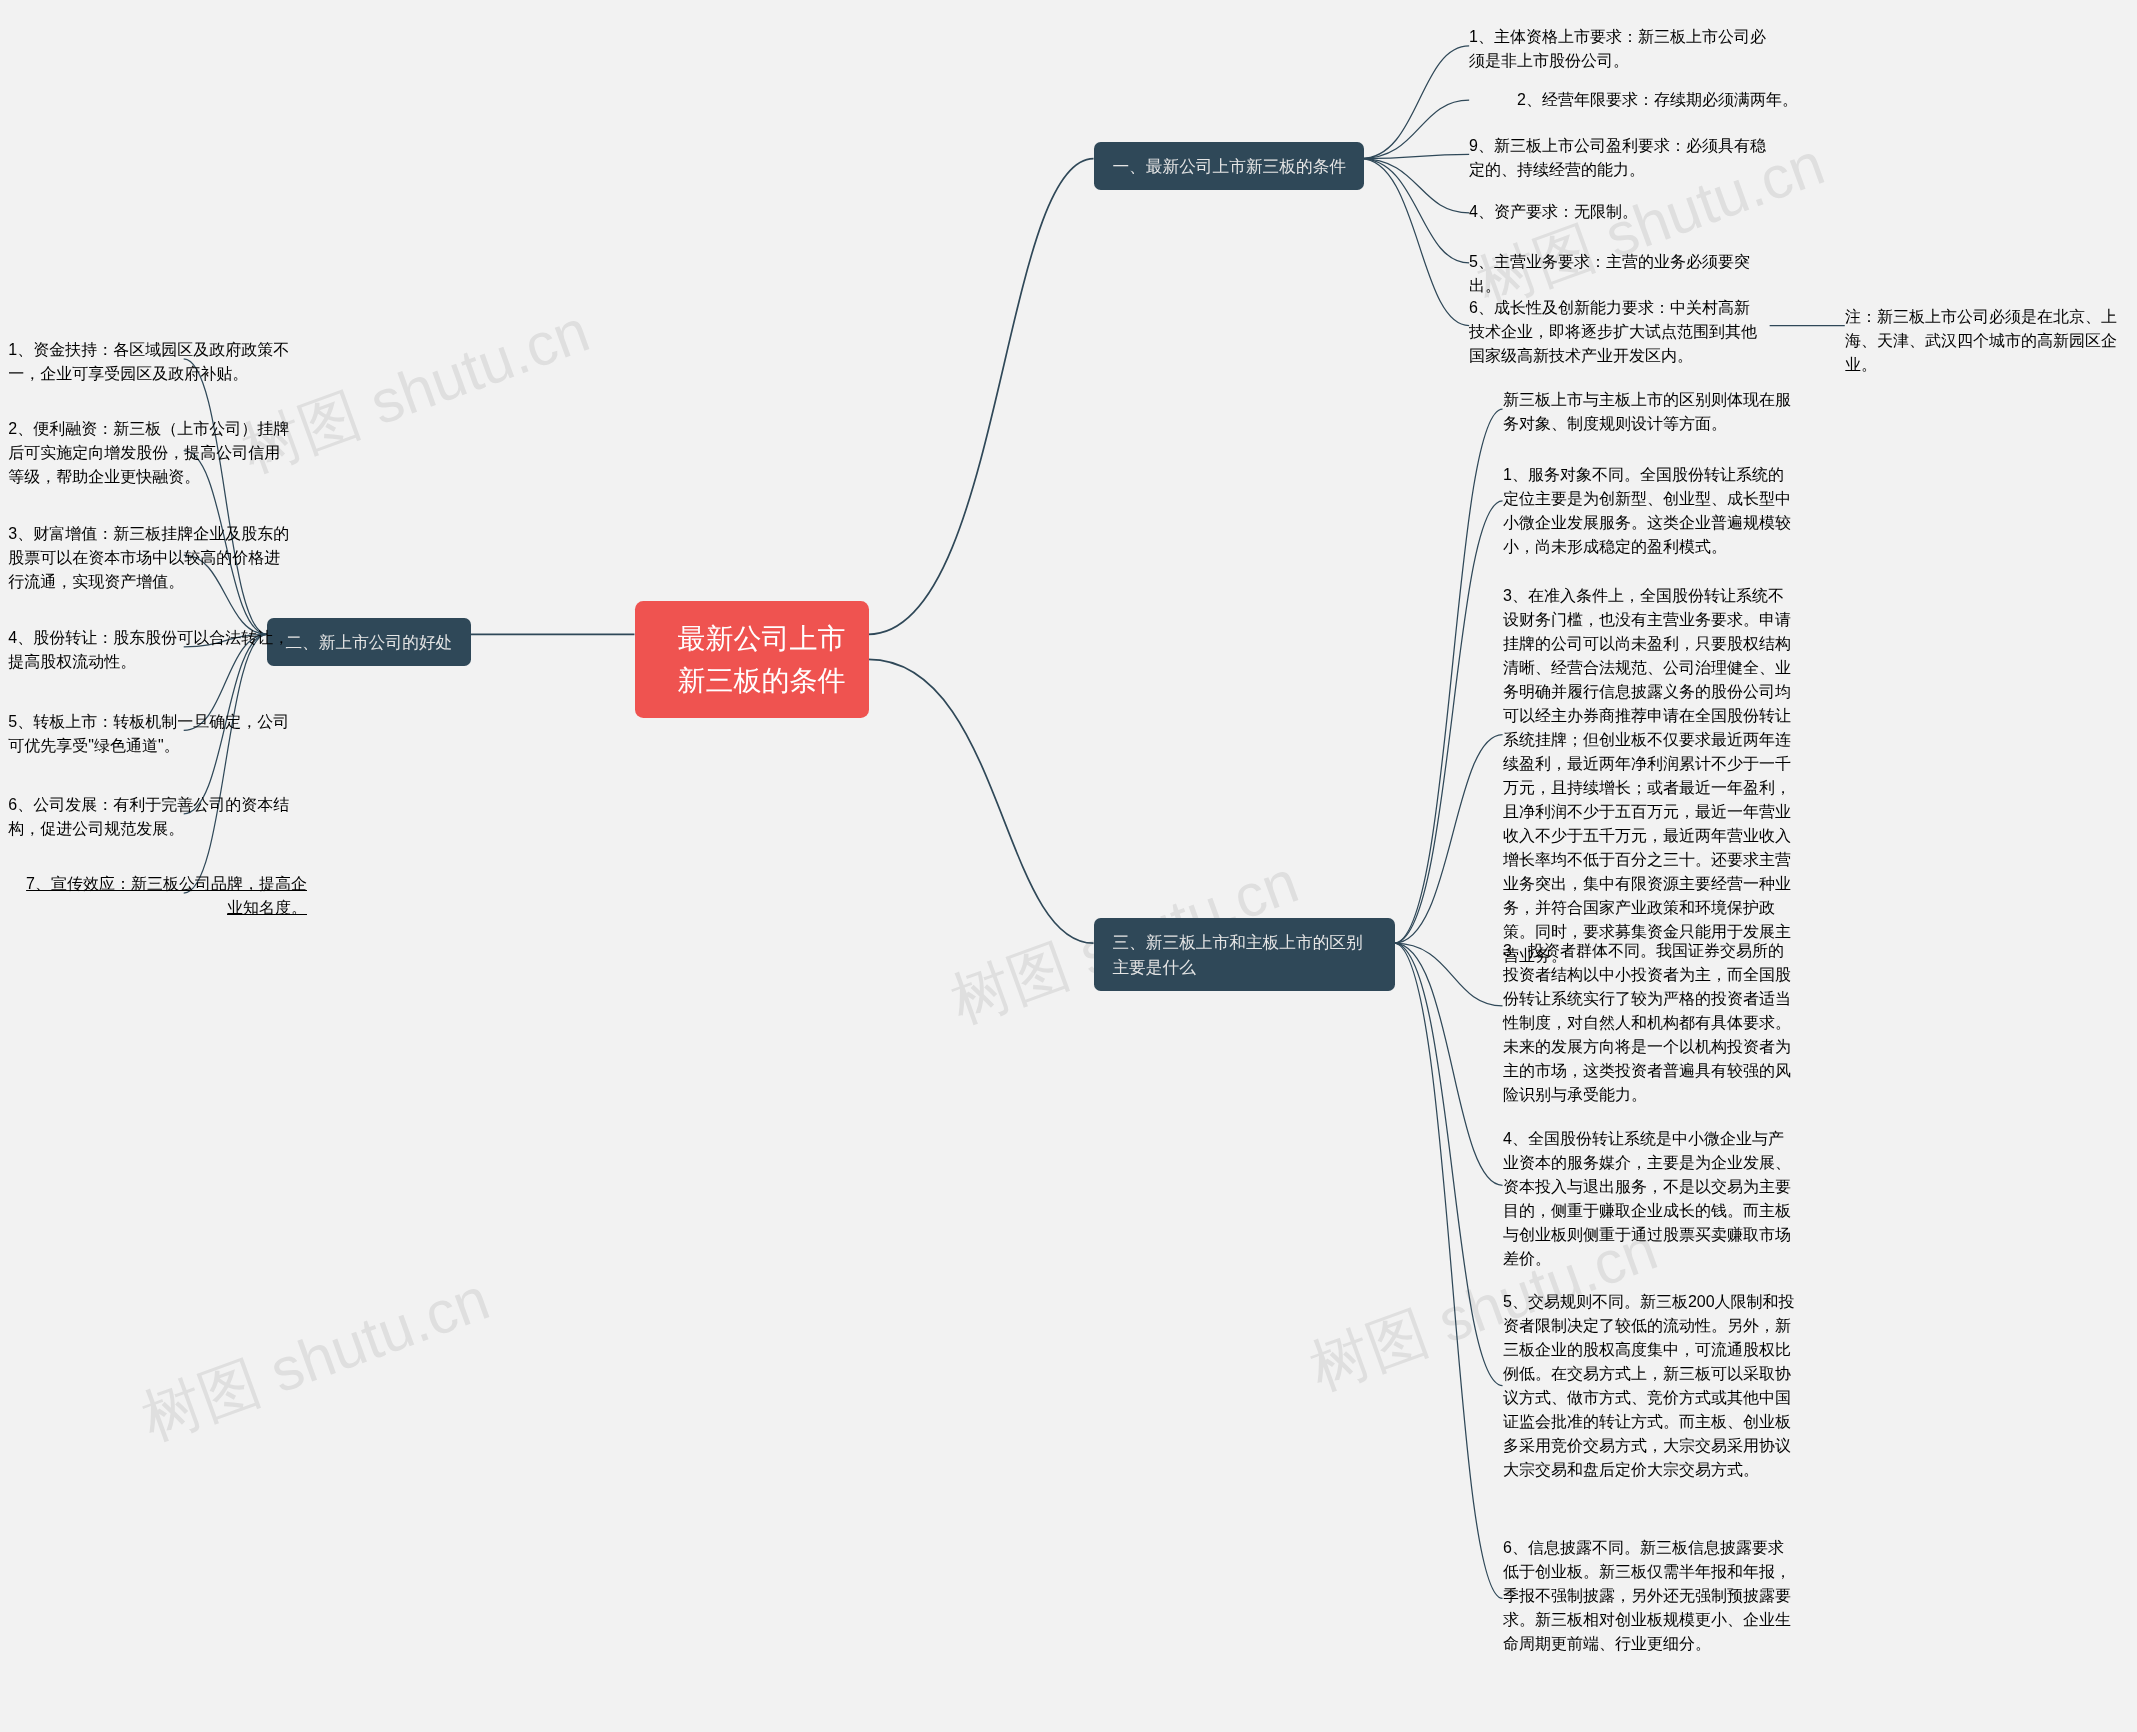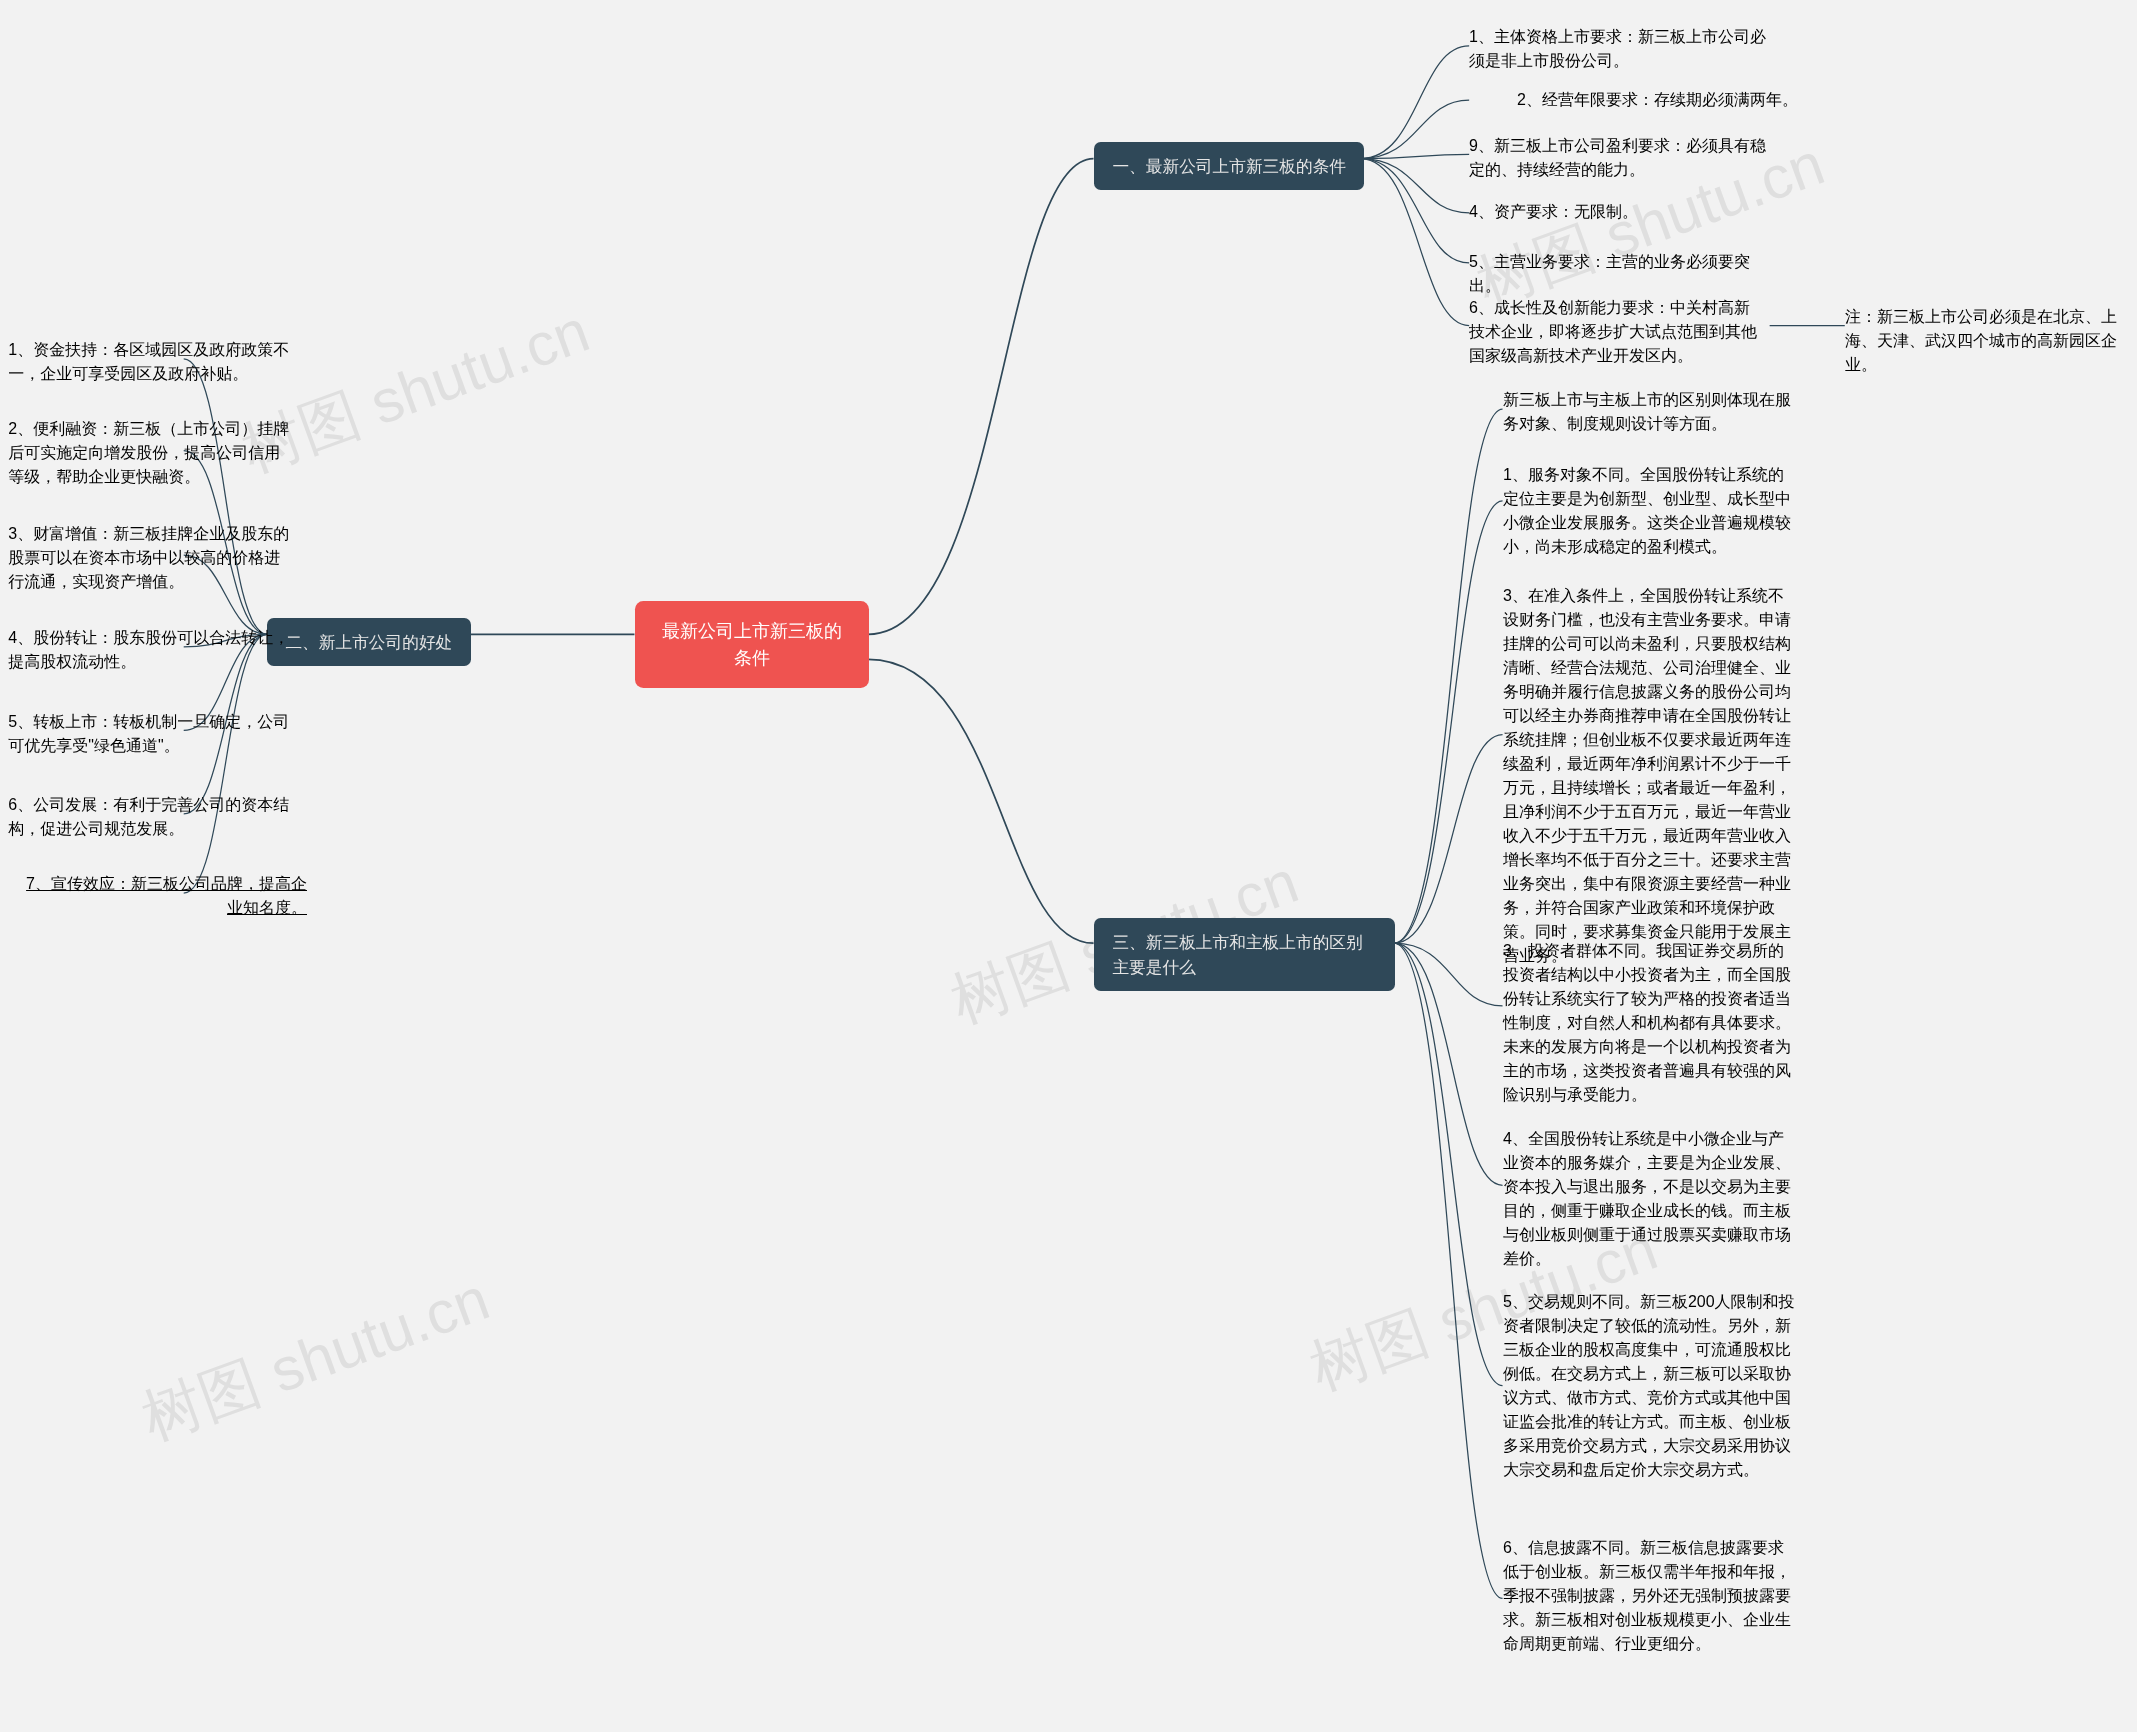--- a/index.html
+++ b/index.html
@@ -22,22 +22,22 @@
     position: absolute;
     font-size: 16.7px;
     line-height: 1.5;
     color: #444;
   }
   .root {
     background: #ef5350;
     color: #fff;
     padding: 16.7px 23.4px;
     border-radius: 8.3px;
-    text-align: center;
-    font-size: 18px;
+    text-align: right;
+    font-size: 28px;
     width: 234px;
   }
   .branch {
     background: #2f4858;
     color: #e5e5e5;
     padding: 11.7px 18.4px;
     border-radius: 6.7px;
     font-size: 16.7px;
     max-width: 301px;
   }

